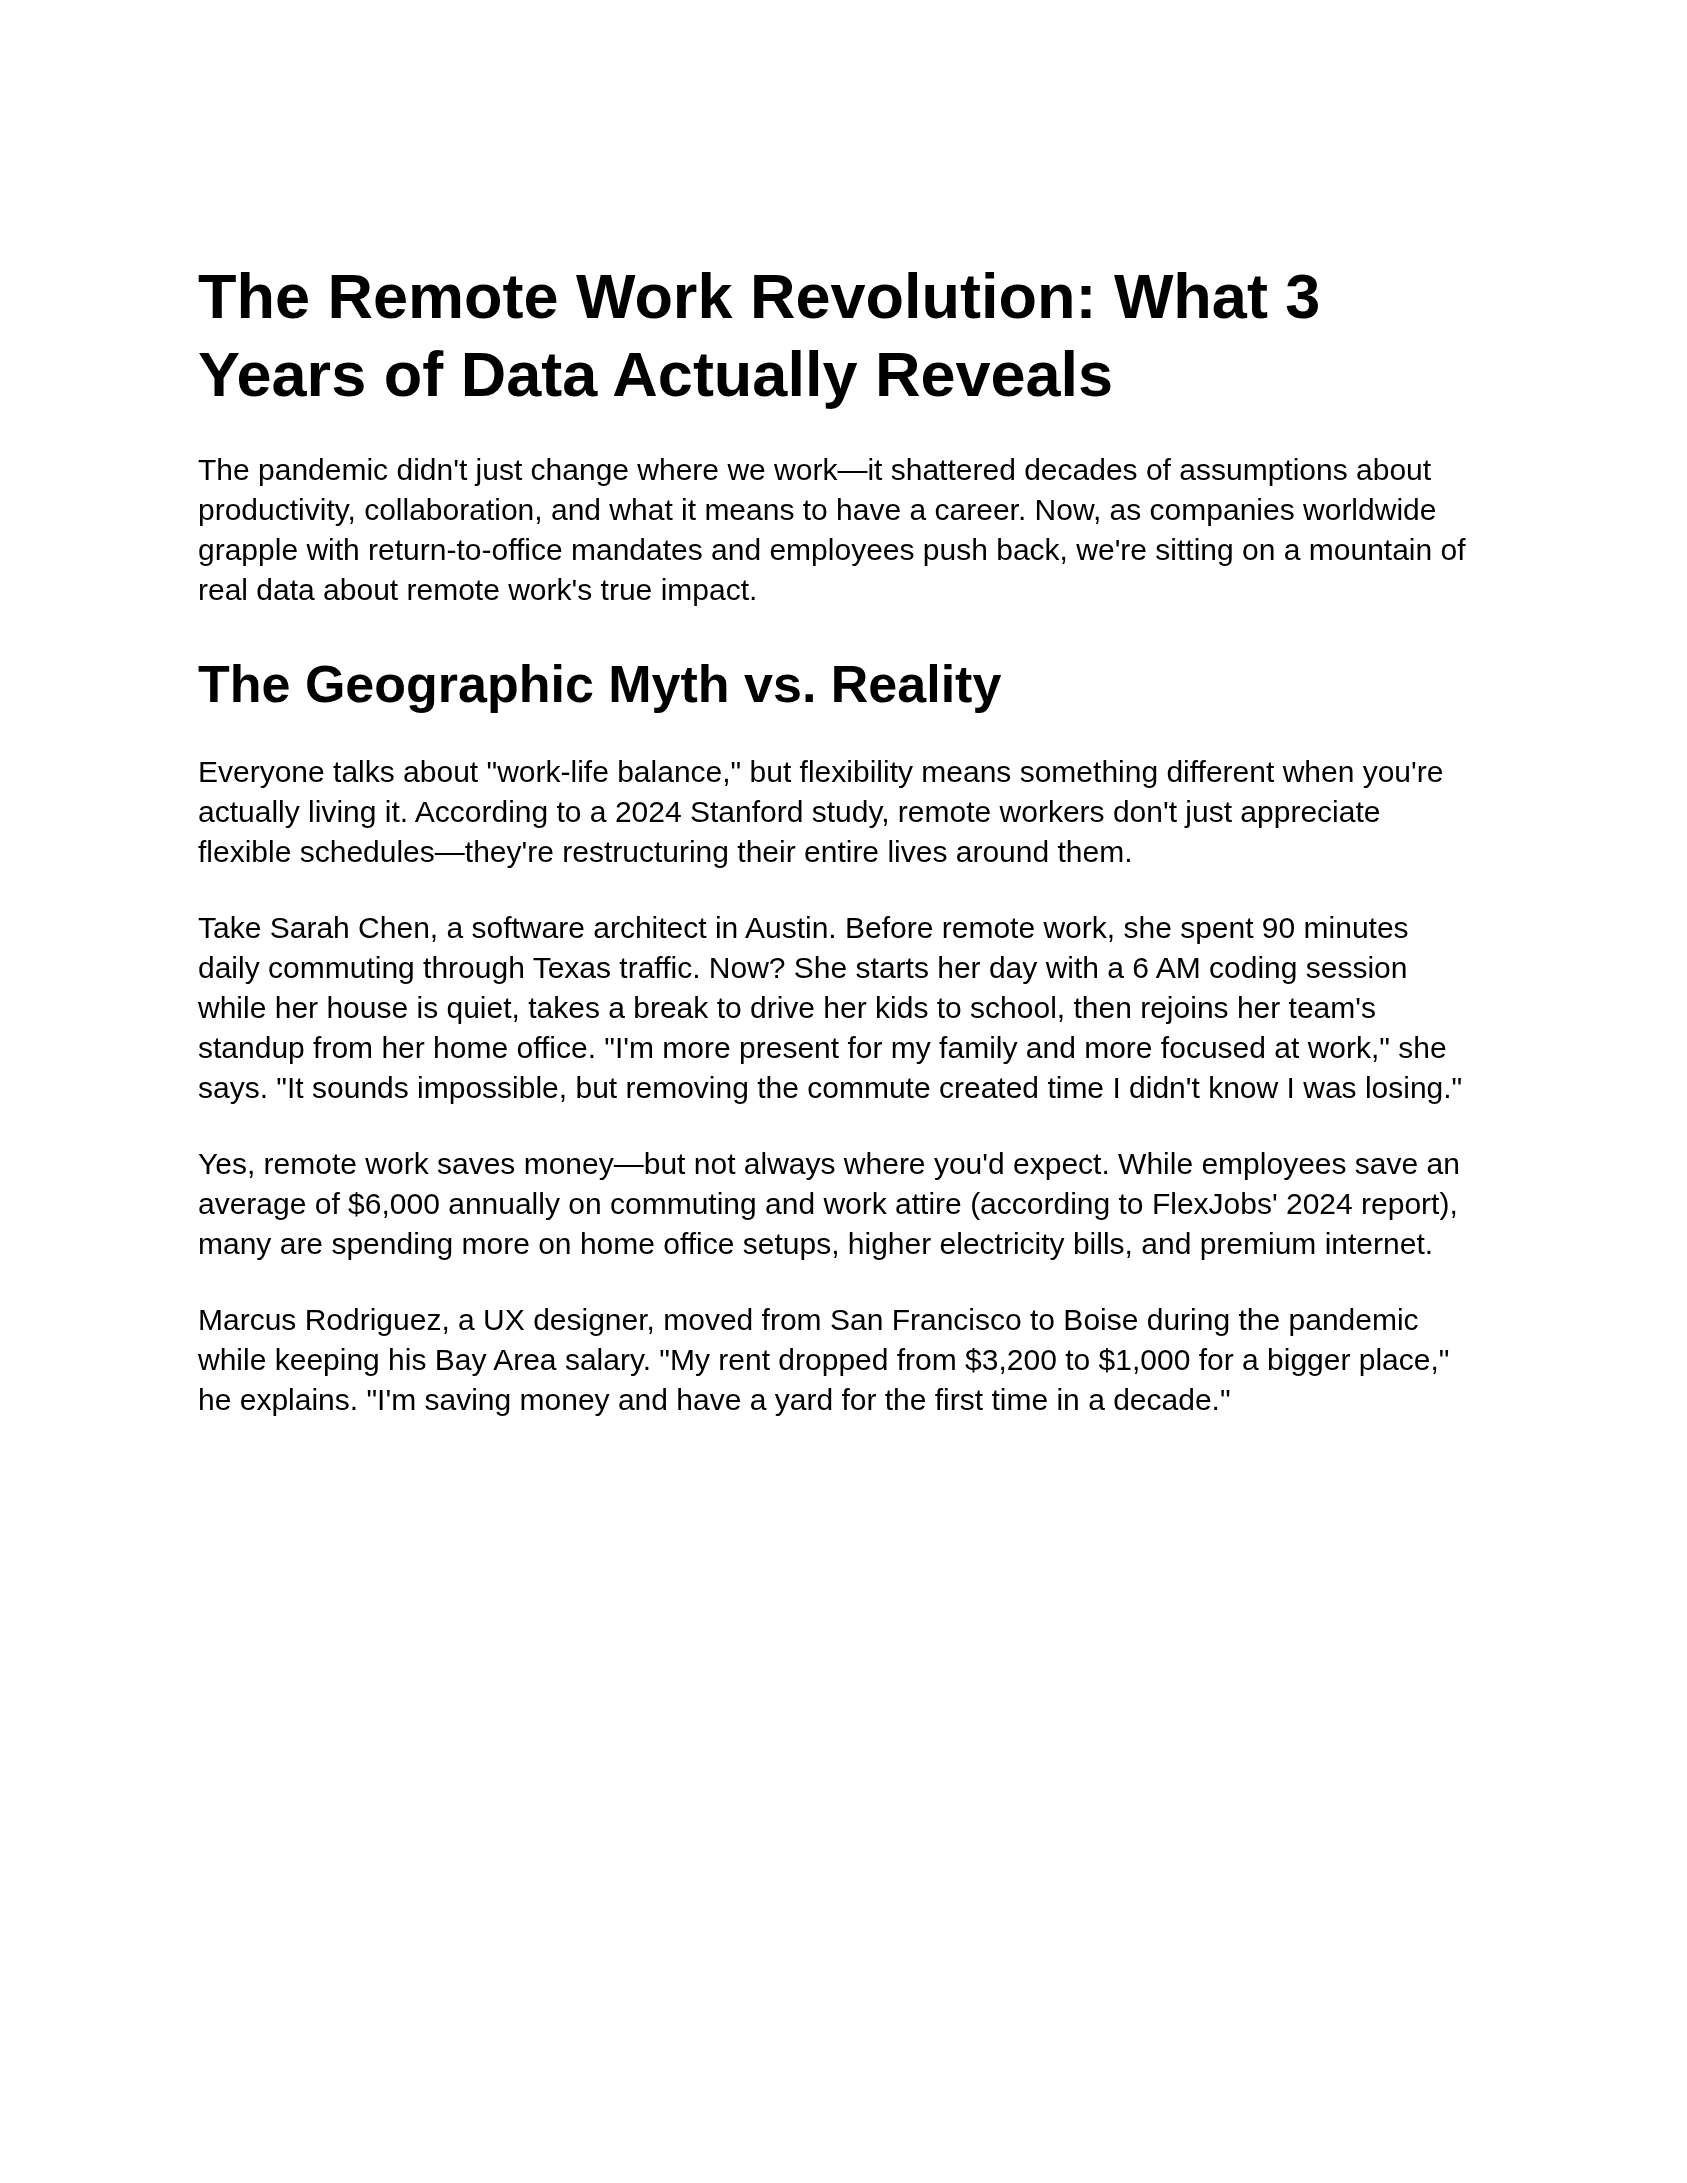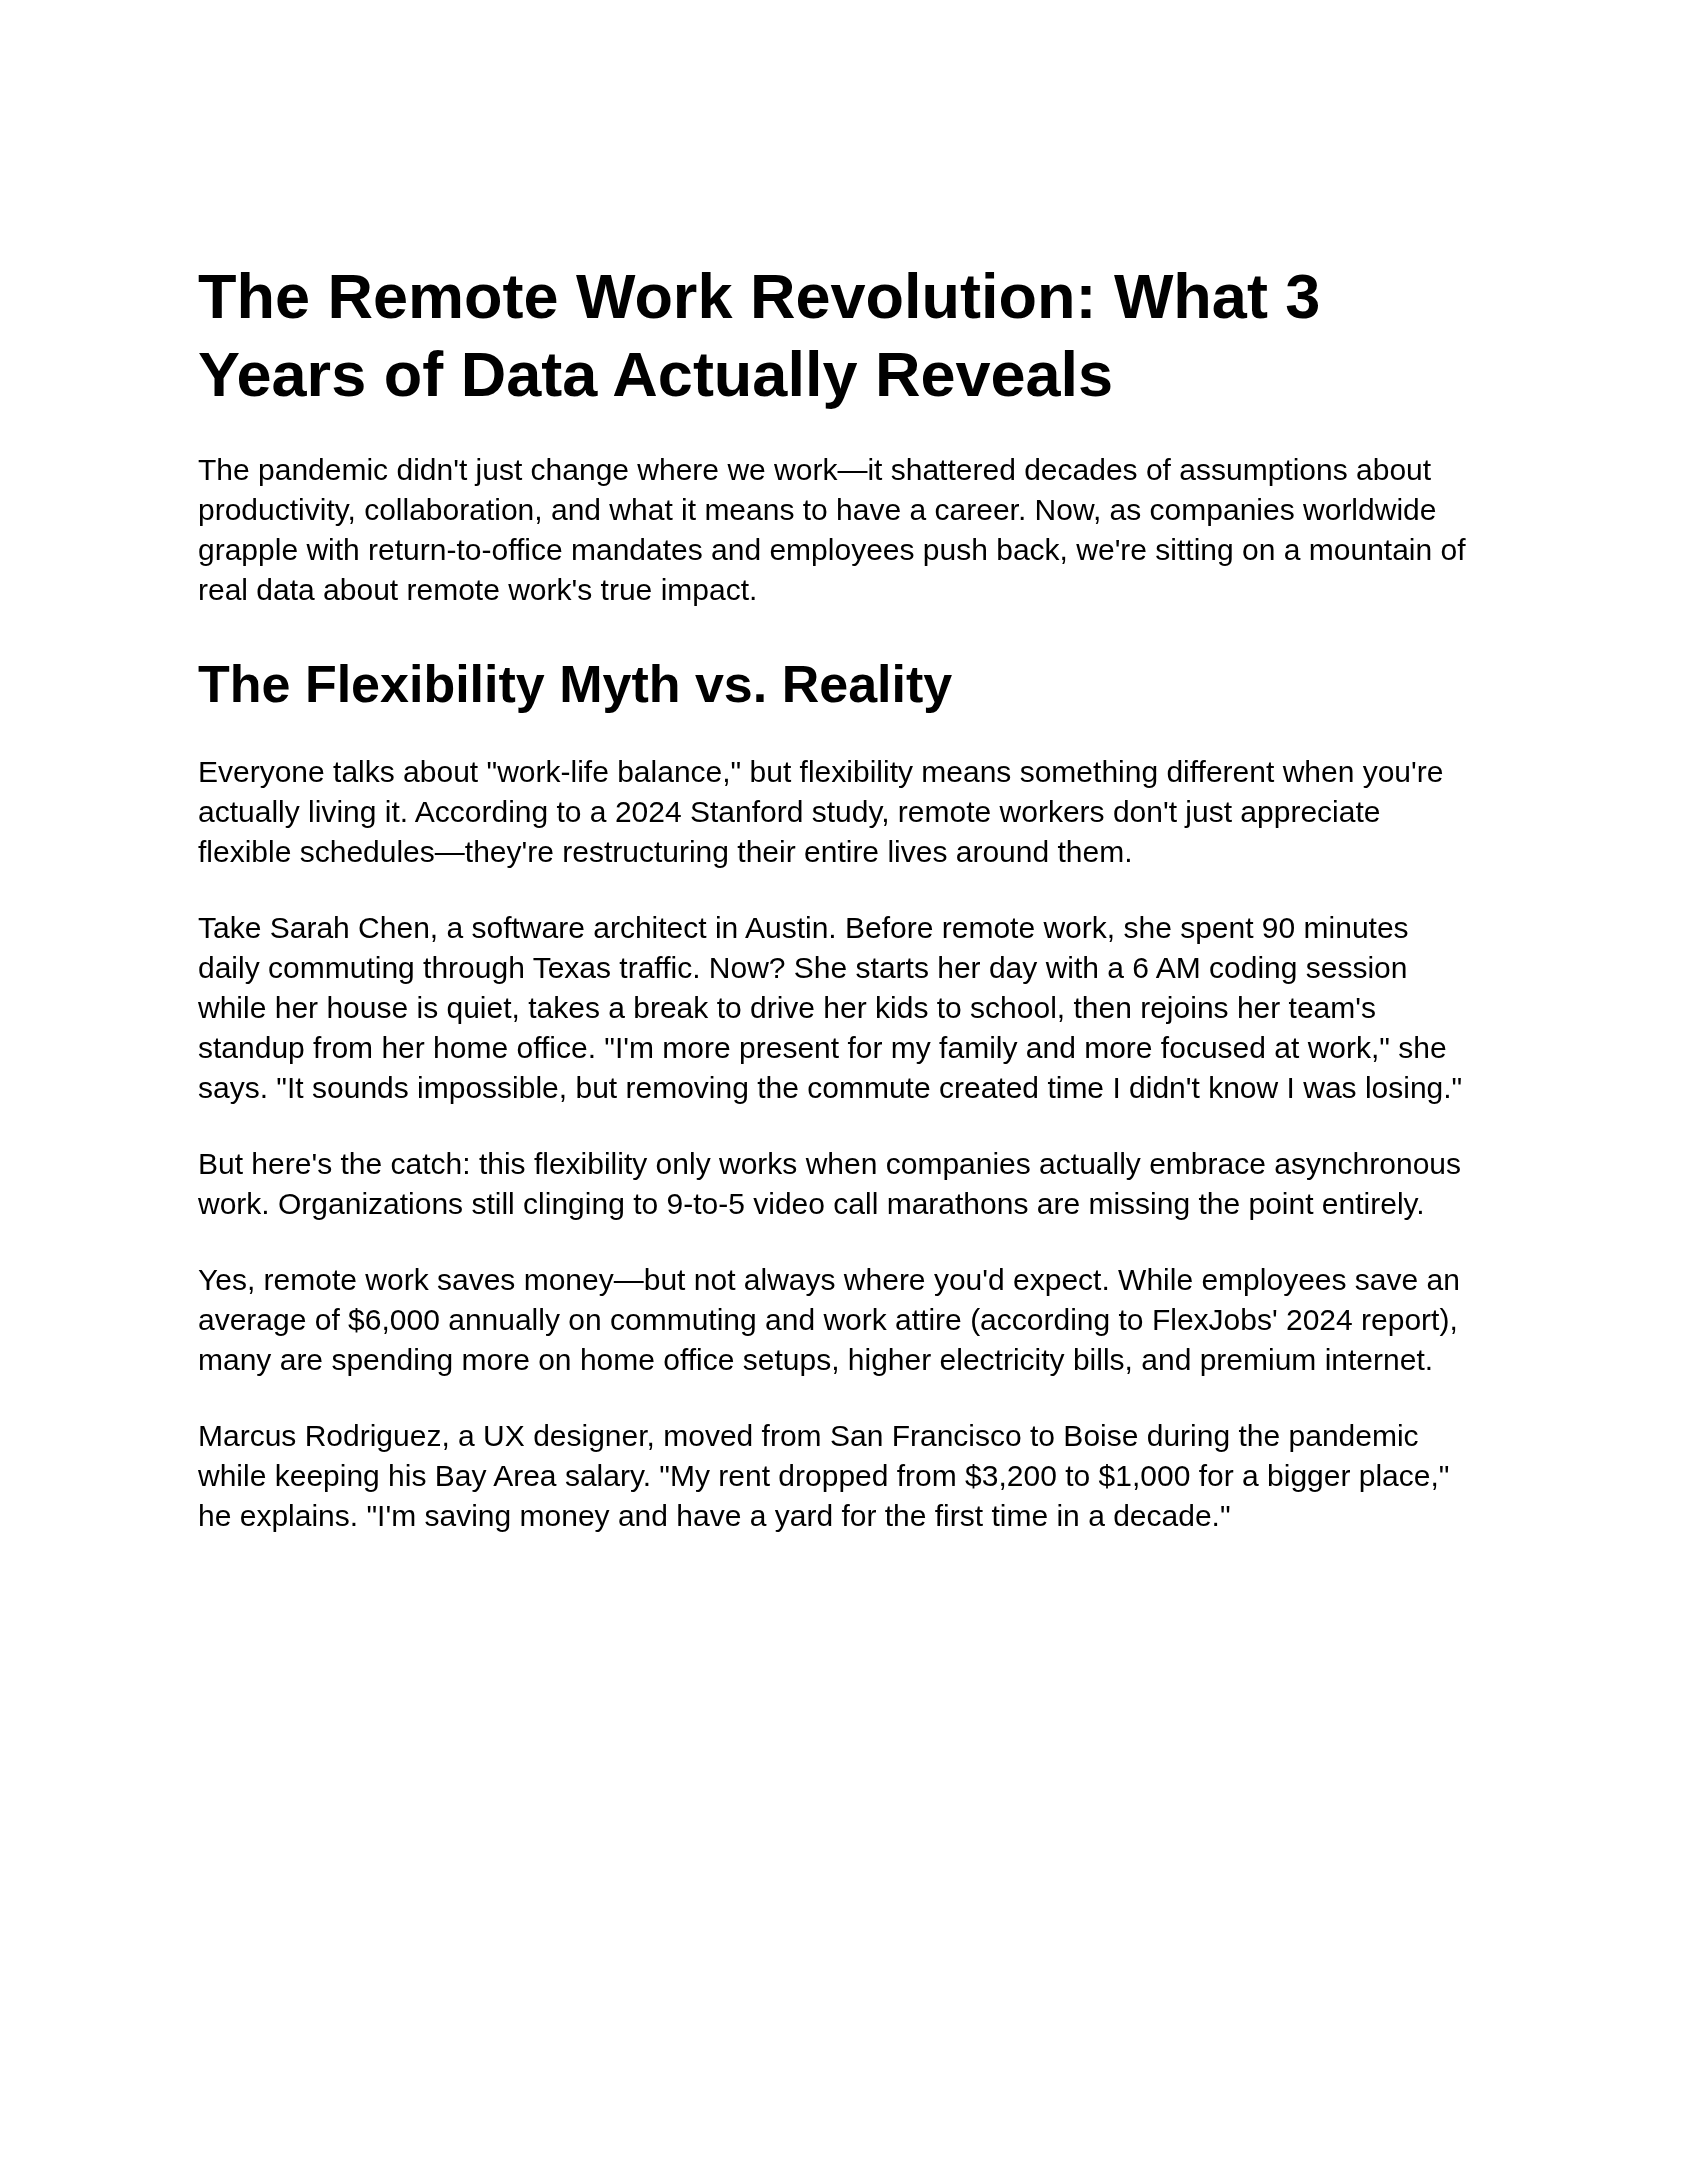--- a/index.html
+++ b/index.html
@@ -41,27 +41,26 @@
 </head>
 <body>
 
 <div class="page">
 
   <h1 class="doc-title">The Remote Work Revolution: What 3 Years of Data Actually Reveals</h1>
 
   <p class="body-para">The pandemic didn't just change where we work—it shattered decades of assumptions about productivity, collaboration, and what it means to have a career. Now, as companies worldwide grapple with return-to-office mandates and employees push back, we're sitting on a mountain of real data about remote work's true impact.</p>
 
 
-  <h2 class="section-heading">The Flexibility Myth vs. Reality</h2>
+  <h2 class="section-heading">The Geographic Myth vs. Reality</h2>
 
   <p class="body-para">Everyone talks about "work-life balance," but flexibility means something different when you're actually living it. According to a 2024 Stanford study, remote workers don't just appreciate flexible schedules—they're restructuring their entire lives around them.</p>
 
   <p class="body-para">Take Sarah Chen, a software architect in Austin. Before remote work, she spent 90 minutes daily commuting through Texas traffic. Now? She starts her day with a 6 AM coding session while her house is quiet, takes a break to drive her kids to school, then rejoins her team's standup from her home office. "I'm more present for my family and more focused at work," she says. "It sounds impossible, but removing the commute created time I didn't know I was losing."</p>
 
-  <p class="body-para">But here's the catch: this flexibility only works when companies actually embrace asynchronous work. Organizations still clinging to 9-to-5 video call marathons are missing the point entirely.</p>
 
 
   <p class="body-para">Yes, remote work saves money—but not always where you'd expect. While employees save an average of $6,000 annually on commuting and work attire (according to FlexJobs' 2024 report), many are spending more on home office setups, higher electricity bills, and premium internet.</p>
 
 
   <p class="body-para">Marcus Rodriguez, a UX designer, moved from San Francisco to Boise during the pandemic while keeping his Bay Area salary. "My rent dropped from $3,200 to $1,000 for a bigger place," he explains. "I'm saving money and have a yard for the first time in a decade."</p>
 
 </div>
 
 

